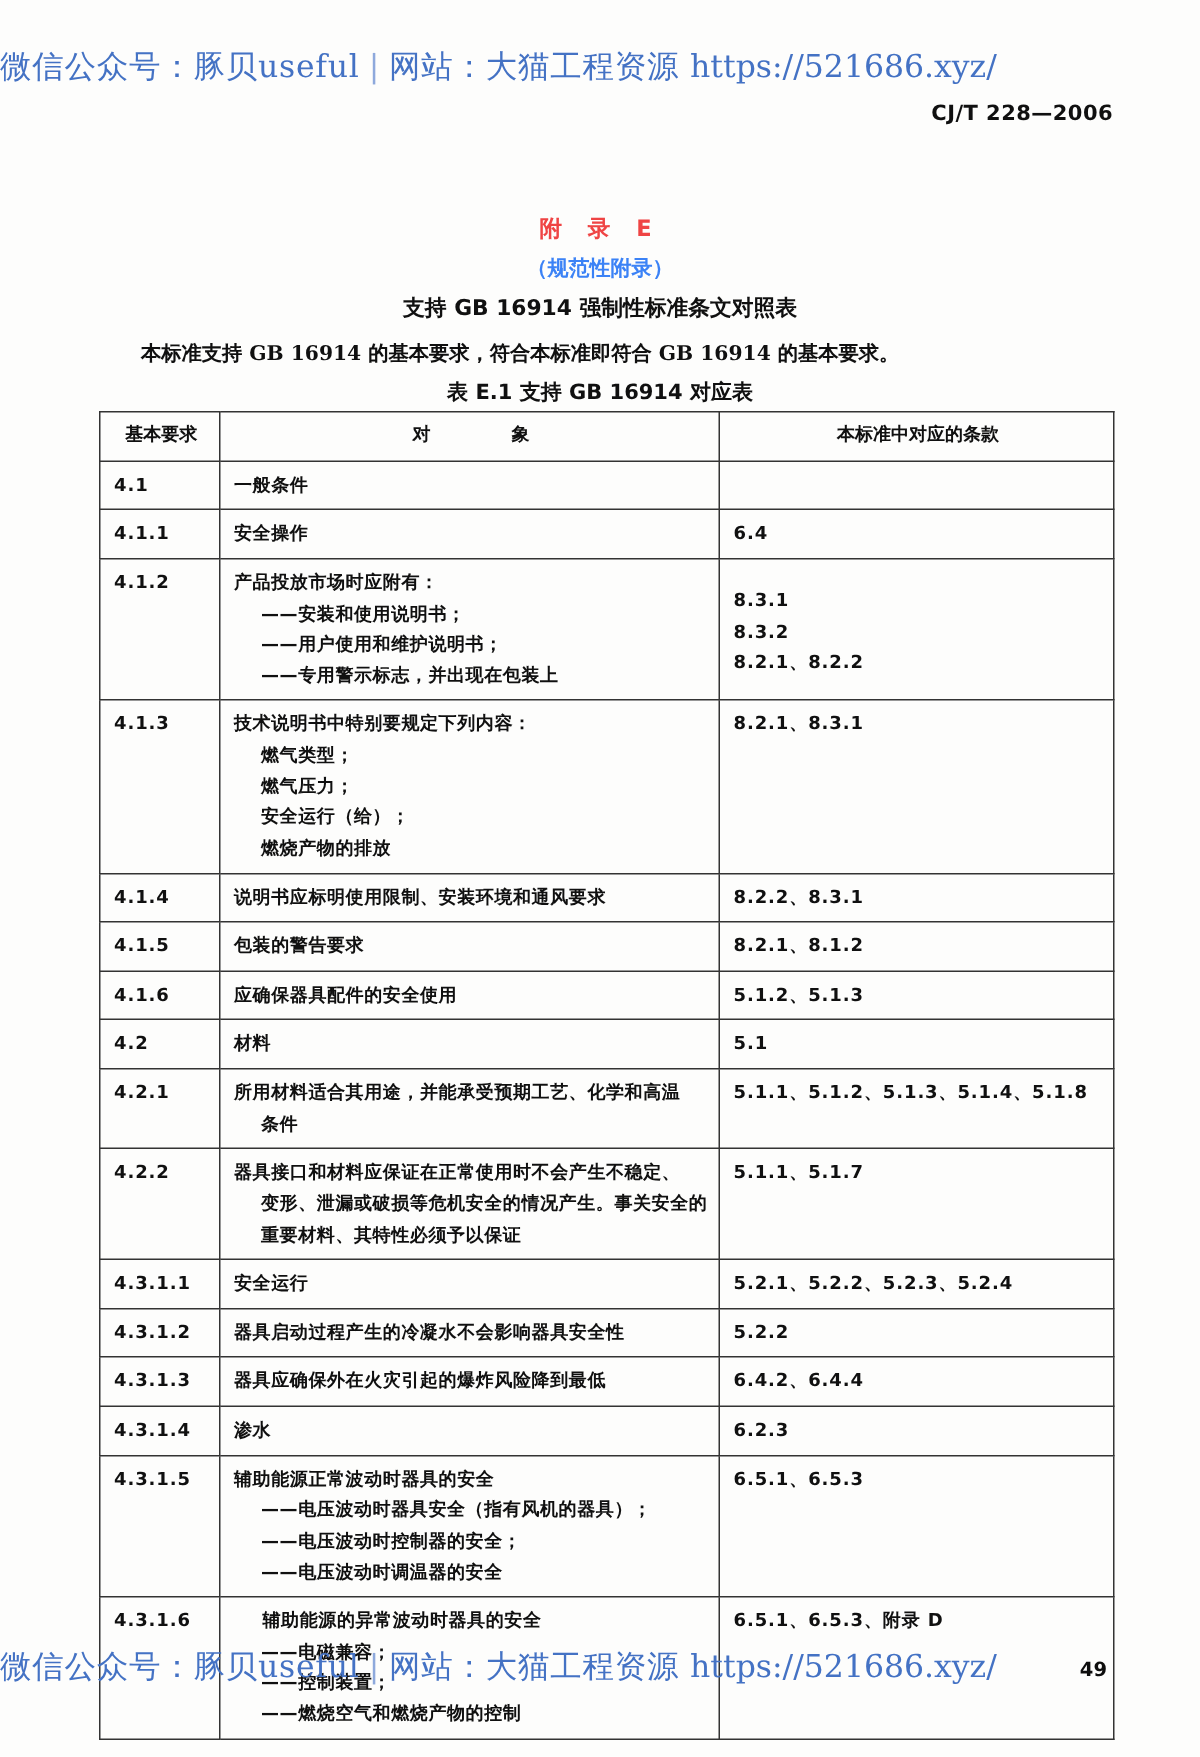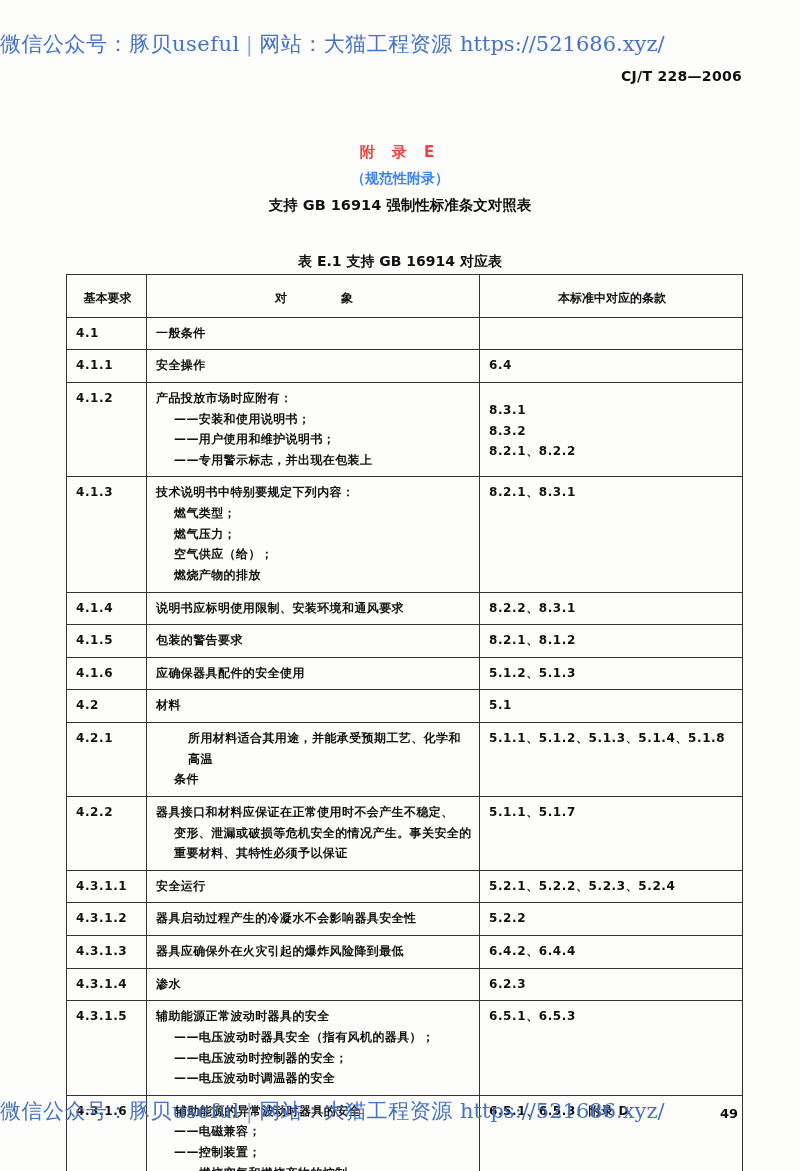--- a/index.html
+++ b/index.html
@@ -132,24 +132,23 @@
     vertical-align: top;
     font-family: "DejaVu Sans", "Liberation Sans", sans-serif;
     font-weight: bold;
     font-size: 12px;
     color: #101010;
     padding: 5px 7px 6px 9px;
     line-height: 1.72;
   }
   table.cmp th {
     text-align: center;
-    padding-top: 14px;
+    padding-top: 4px;
     padding-bottom: 7px;
     border-bottom-width: 1.6px;
-    font-family: Liberation Mono, monospace;
   }
   table.cmp th.obj {
     letter-spacing: 10px;
     text-indent: 10px;
   }
   table.cmp td.code {
     white-space: nowrap;
     letter-spacing: 0.6px;
   }
   table.cmp td.clause {
@@ -184,20 +183,21 @@
   <div class="watermark watermark-top">
     <span>微信公众号：豚贝useful</span><span class="wm-sep">|</span><span>网站：大猫工程资源</span>
     <span class="wm-url">https://521686.xyz/</span>
   </div>
 
   <div class="std-code">CJ/T 228—2006</div>
 
   <div class="annex-title">附 录 E</div>
   <div class="annex-sub">（规范性附录）</div>
   <div class="annex-heading">支持 GB 16914 强制性标准条文对照表</div>
+  <div class="intro-para">本标准支持 GB 16914 的基本要求，符合本标准即符合 GB 16914 的基本要求。</div>
   <div class="table-caption">表 E.1 支持 GB 16914 对应表</div>
 
   <div class="tbl-wrap">
     <table class="cmp">
       <colgroup>
           <col class="c1">
           <col class="c2">
           <col class="c3">
         </colgroup>
       <thead>
@@ -236,21 +236,21 @@
               <span style="display: block; min-height: 1em;">8.3.2</span>
               <span style="display: block; min-height: 1em;">8.2.1、8.2.2</span>
             </td>
           </tr>
           <tr>
             <td class="code">4.1.3</td>
             <td class="clause">
               <span style="display: block;">技术说明书中特别要规定下列内容：</span>
               <span class="plain-line">燃气类型；</span>
               <span class="plain-line">燃气压力；</span>
-              <span class="plain-line">空气供应（给）；</span>
+              <span class="plain-line">安全运行（给）；</span>
               <span class="plain-line">燃烧产物的排放</span>
             </td>
             <td class="code">8.2.1、8.3.1</td>
           </tr>
           <tr>
             <td class="code">4.1.4</td>
             <td class="clause">
               <span style="display: block;">说明书应标明使用限制、安装环境和通风要求</span>
             </td>
             <td class="code">8.2.2、8.3.1</td>
@@ -272,21 +272,21 @@
           <tr>
             <td class="code">4.2</td>
             <td class="clause">
               <span style="display: block;">材料</span>
             </td>
             <td class="code">5.1</td>
           </tr>
           <tr>
             <td class="code">4.2.1</td>
             <td class="clause">
-              <span style="display: block; margin-left: 32px;">所用材料适合其用途，并能承受预期工艺、化学和高温</span>
+              <span style="display: block;">所用材料适合其用途，并能承受预期工艺、化学和高温</span>
               <span class="plain-line">条件</span>
             </td>
             <td class="code">5.1.1、5.1.2、5.1.3、5.1.4、5.1.8</td>
           </tr>
           <tr>
             <td class="code">4.2.2</td>
             <td class="clause">
               <span style="display: block;">器具接口和材料应保证在正常使用时不会产生不稳定、</span>
               <span class="plain-line">变形、泄漏或破损等危机安全的情况产生。事关安全的</span>
               <span class="plain-line">重要材料、其特性必须予以保证</span>

